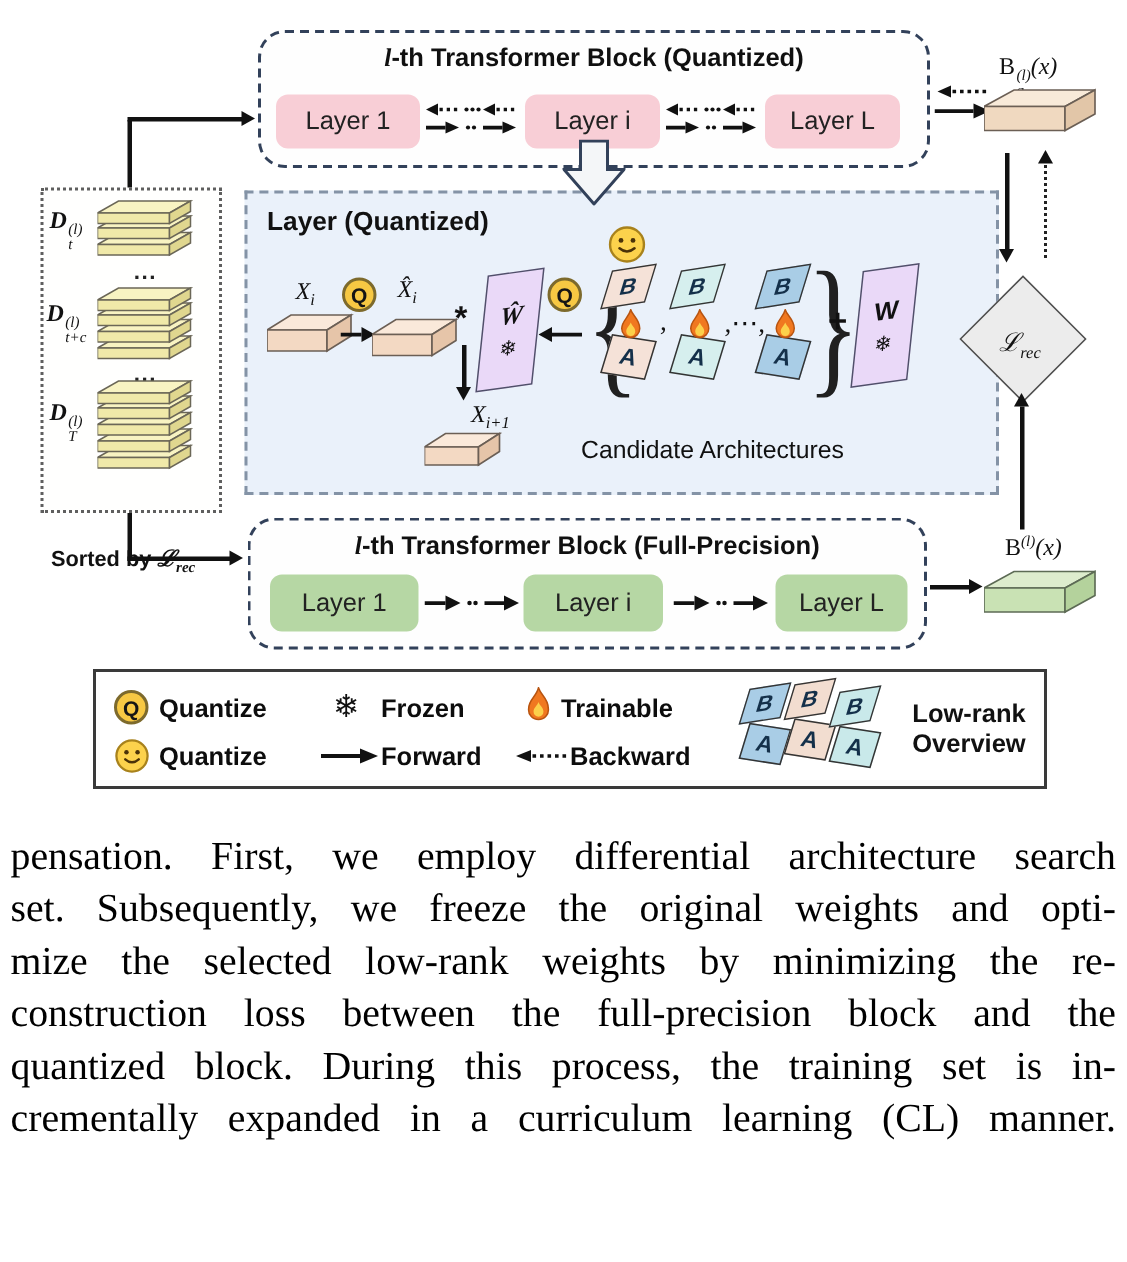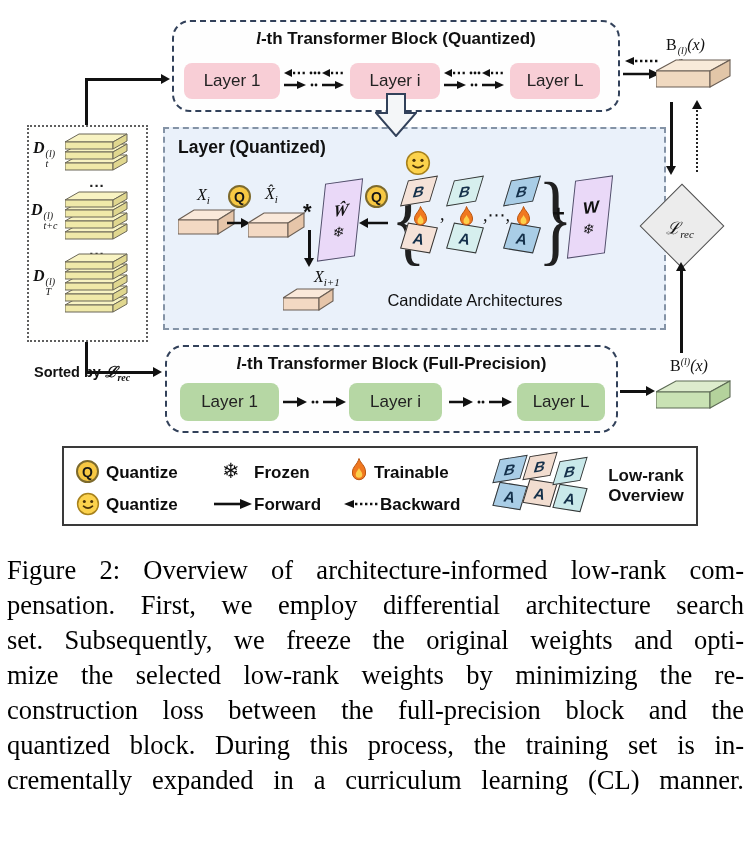--- a/index.html
+++ b/index.html
@@ -404,21 +404,20 @@
           <span>A</span>
         </div>
     </div>
     <div class="abs" style="left:534px;top:18px;width:96px;text-align:center;font-weight:700;font-size:17px;line-height:20px;">
       <div>Low-rank</div>
       <div>Overview</div>
     </div>
   </div>
 
   <div class="caption">
-    <div class="capLine">Figure 2: Overview of architecture-informed low-rank com-</div>
     <div class="capLine">pensation. First, we employ differential architecture search</div>
     <div class="capLine">set. Subsequently, we freeze the original weights and opti-</div>
     <div class="capLine">mize the selected low-rank weights by minimizing the re-</div>
     <div class="capLine">construction loss between the full-precision block and the</div>
     <div class="capLine">quantized block. During this process, the training set is in-</div>
     <div class="capLine">crementally expanded in a curriculum learning (CL) manner.</div>
   </div>
 
 </div>
 

